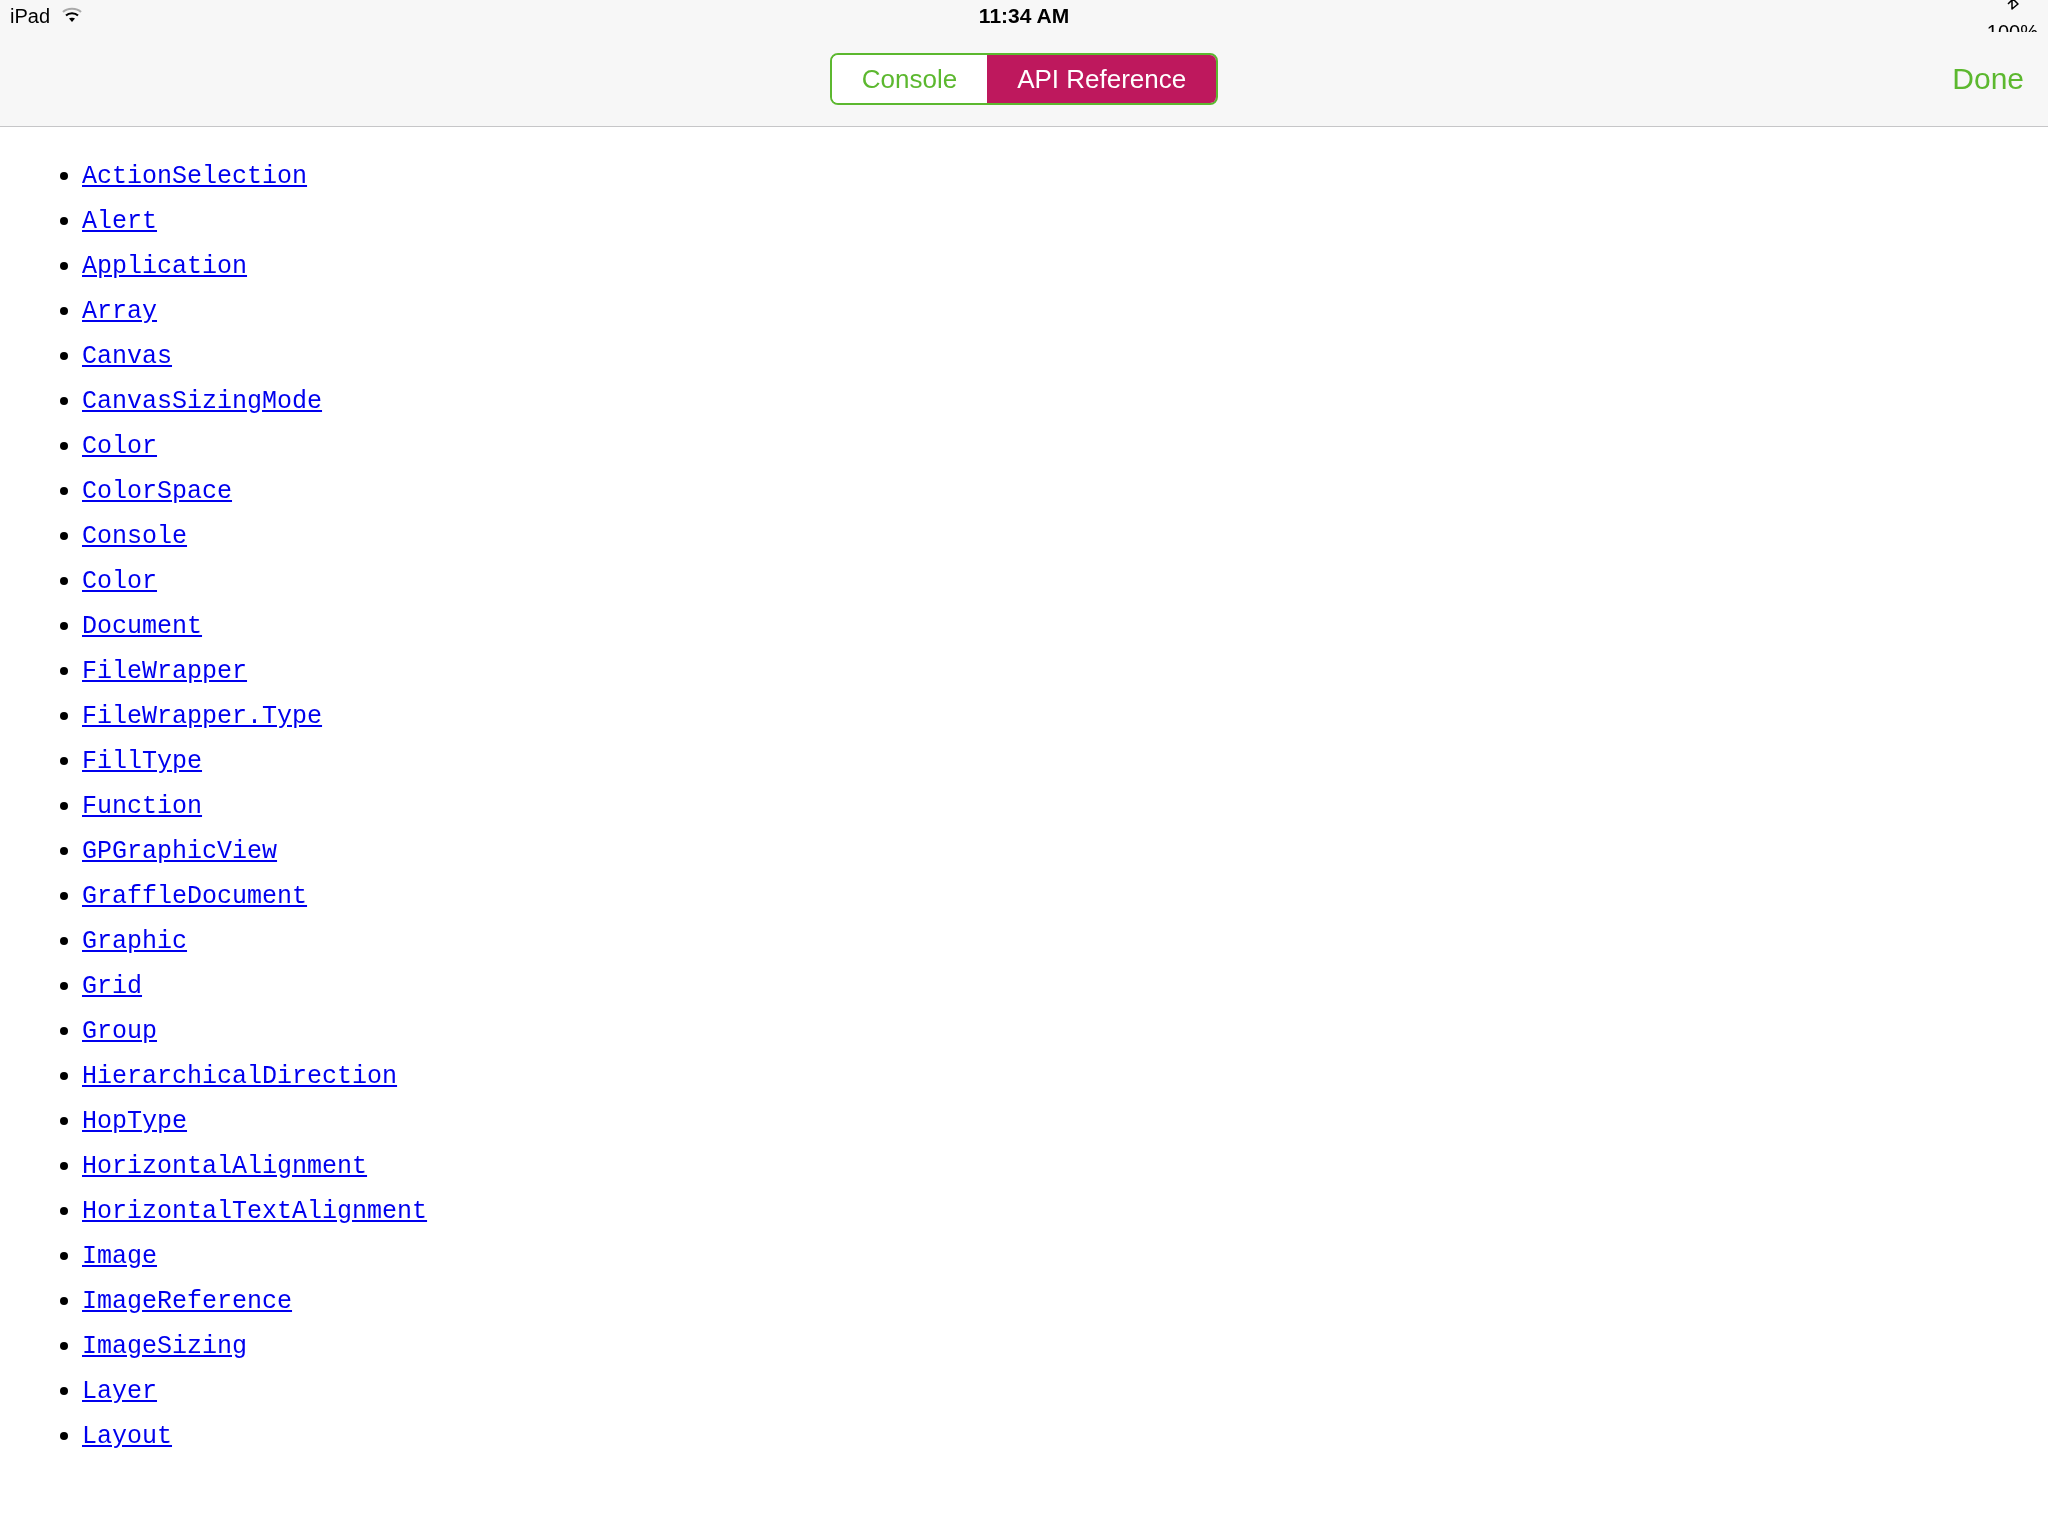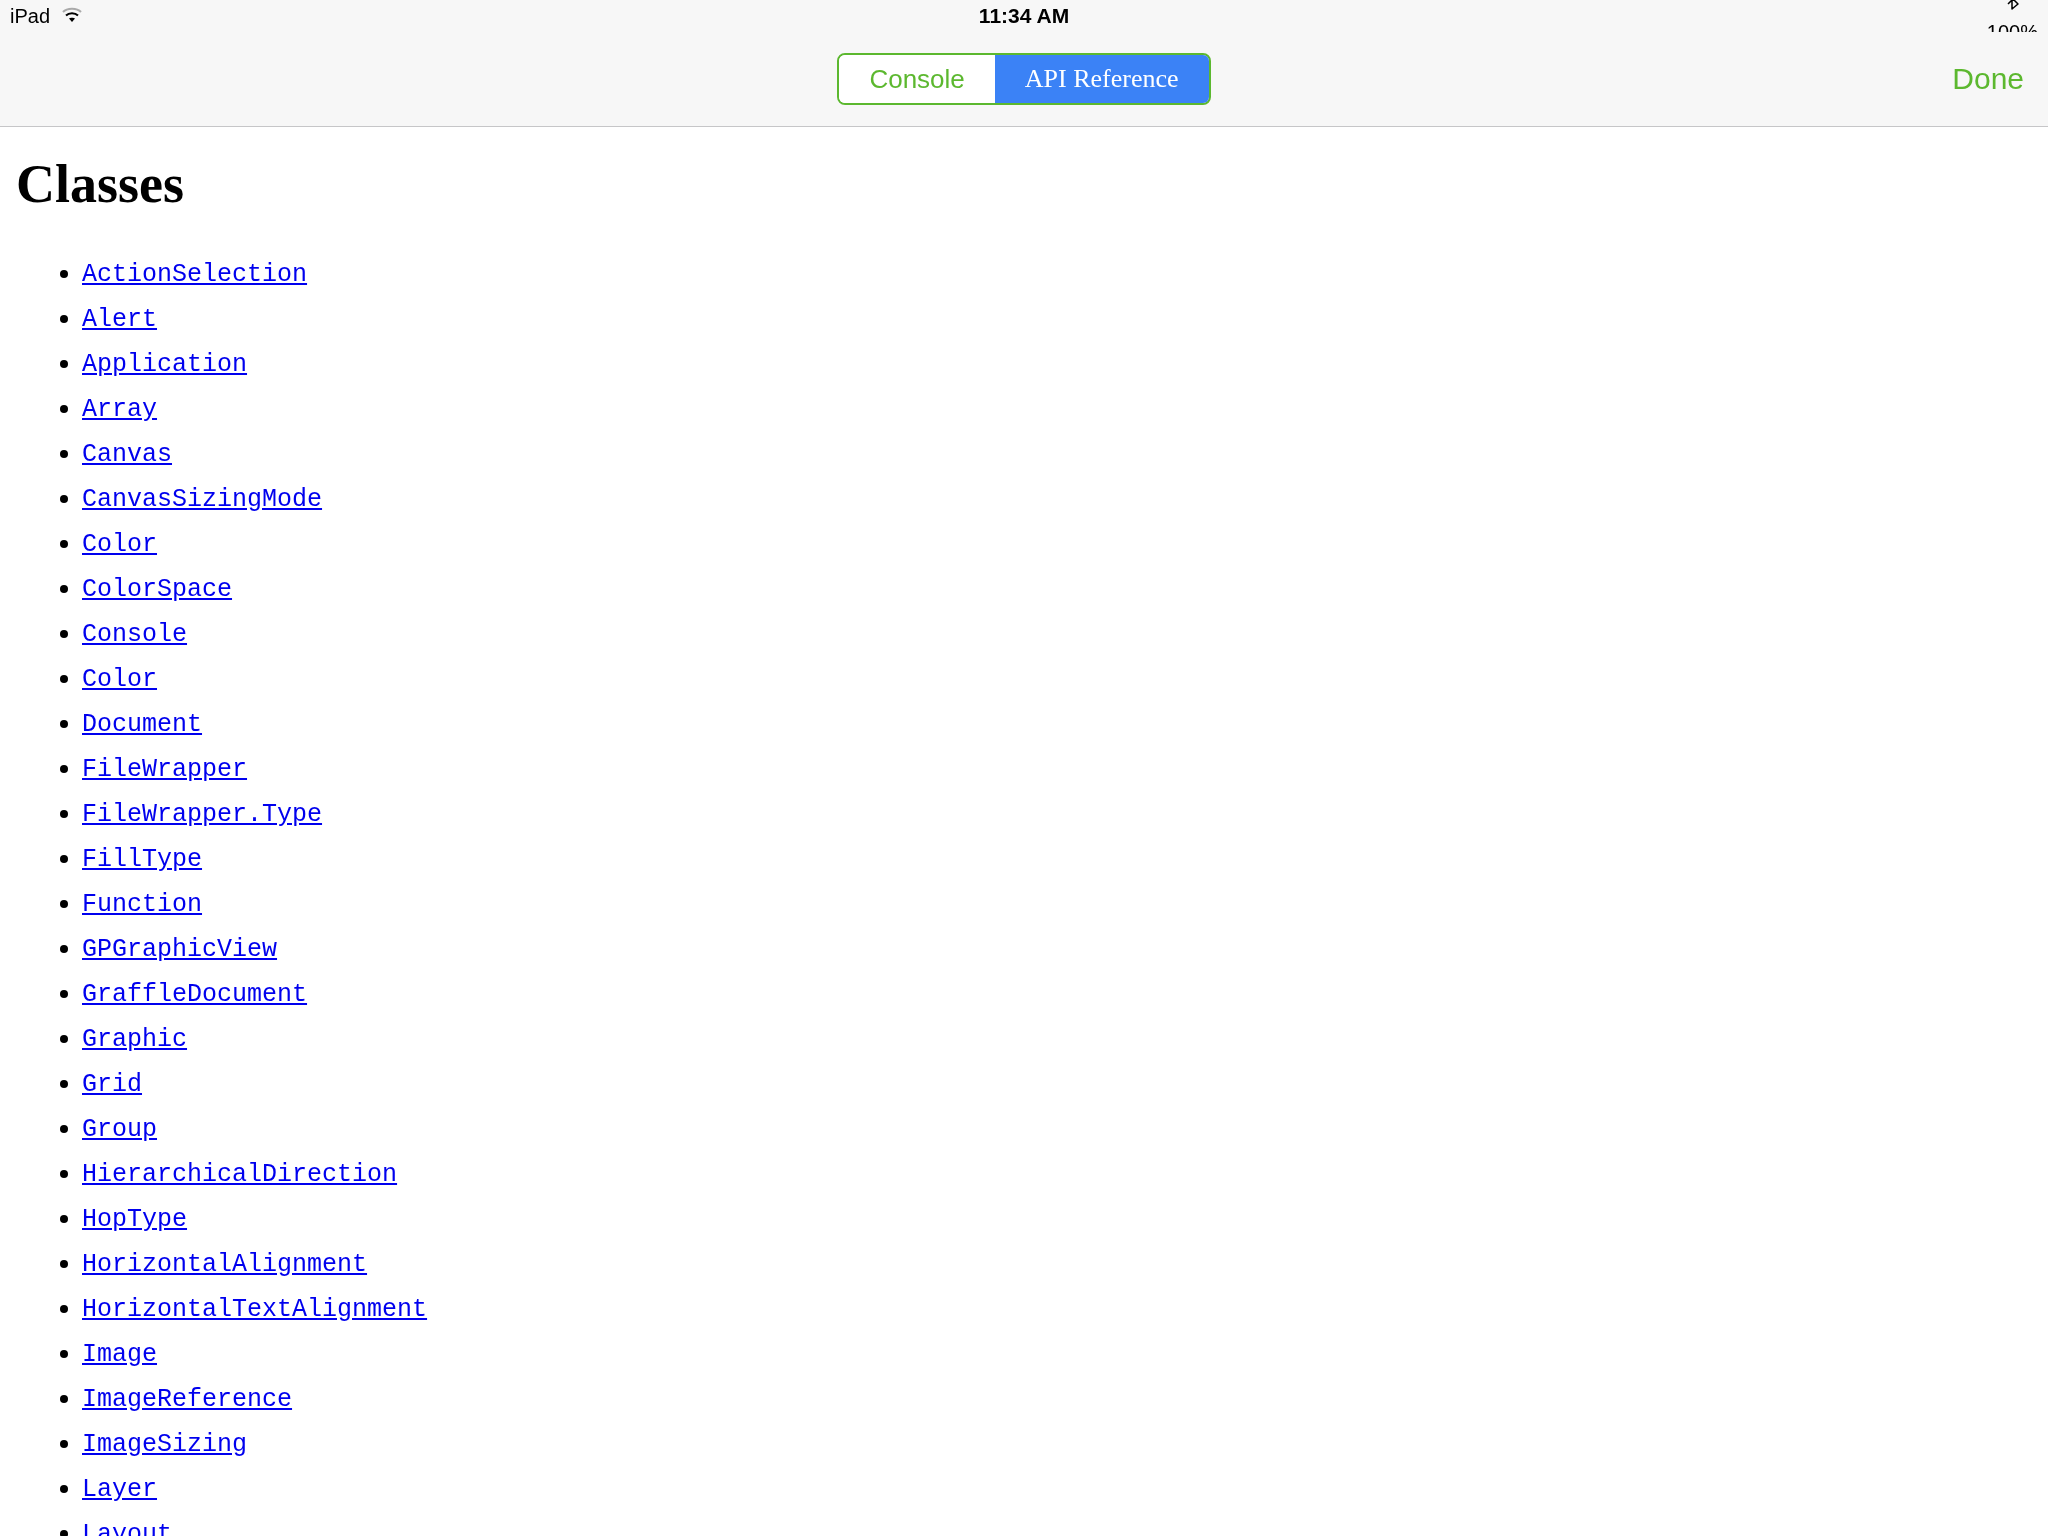--- a/index.html
+++ b/index.html
@@ -78,23 +78,22 @@
       display: flex;
       align-items: center;
       justify-content: center;
       padding: 0 30px;
       font-size: 26px;
       cursor: pointer;
       background: #ffffff;
       color: #5cb82f;
     }
     .segment.active {
-      background: #3b82f6;
+      background: #be185d;
       color: #ffffff;
-      font-family: Liberation Serif, serif;
     }
     .done-button {
       position: absolute;
       right: 24px;
       color: #5cb82f;
       font-size: 30px;
       font-weight: 500;
       cursor: pointer;
     }
     .content {
@@ -163,21 +162,20 @@
 
 <div class="nav-bar">
   <div class="segmented-control">
     <div class="segment">Console</div>
     <div class="segment active">API Reference</div>
   </div>
   <div class="done-button">Done</div>
 </div>
 
 <div class="content">
-  <h1 class="page-title">Classes</h1>
   <ul class="class-list" id="class-list">
       <li><a href="#">ActionSelection</a></li>
       <li><a href="#">Alert</a></li>
       <li><a href="#">Application</a></li>
       <li><a href="#">Array</a></li>
       <li><a href="#">Canvas</a></li>
       <li><a href="#">CanvasSizingMode</a></li>
       <li><a href="#">Color</a></li>
       <li><a href="#">ColorSpace</a></li>
       <li><a href="#">Console</a></li>

